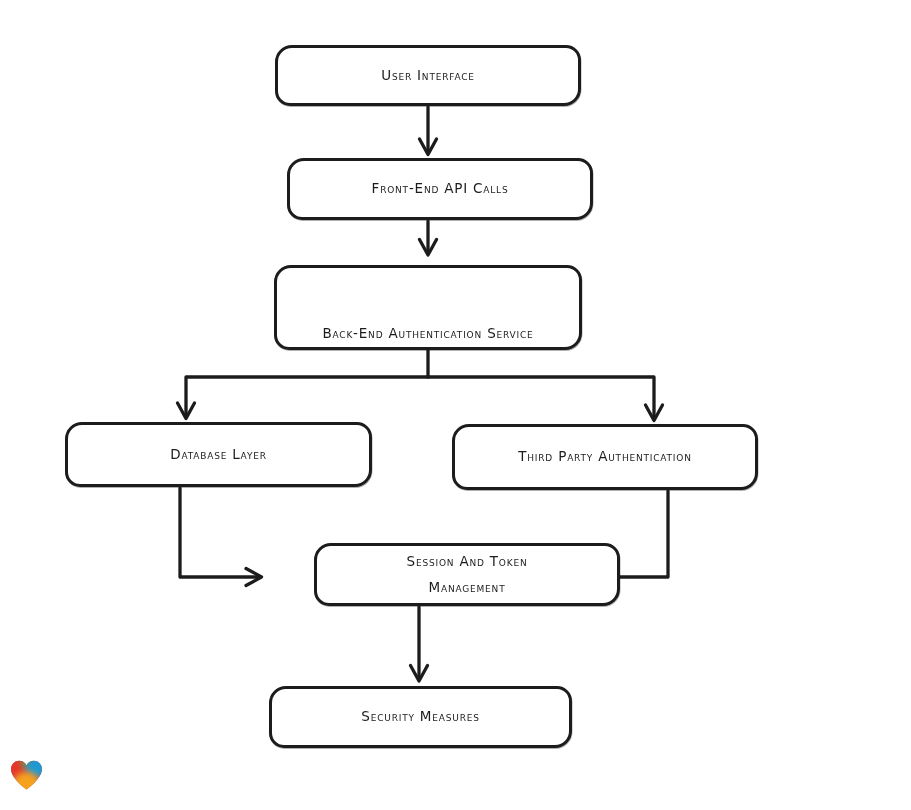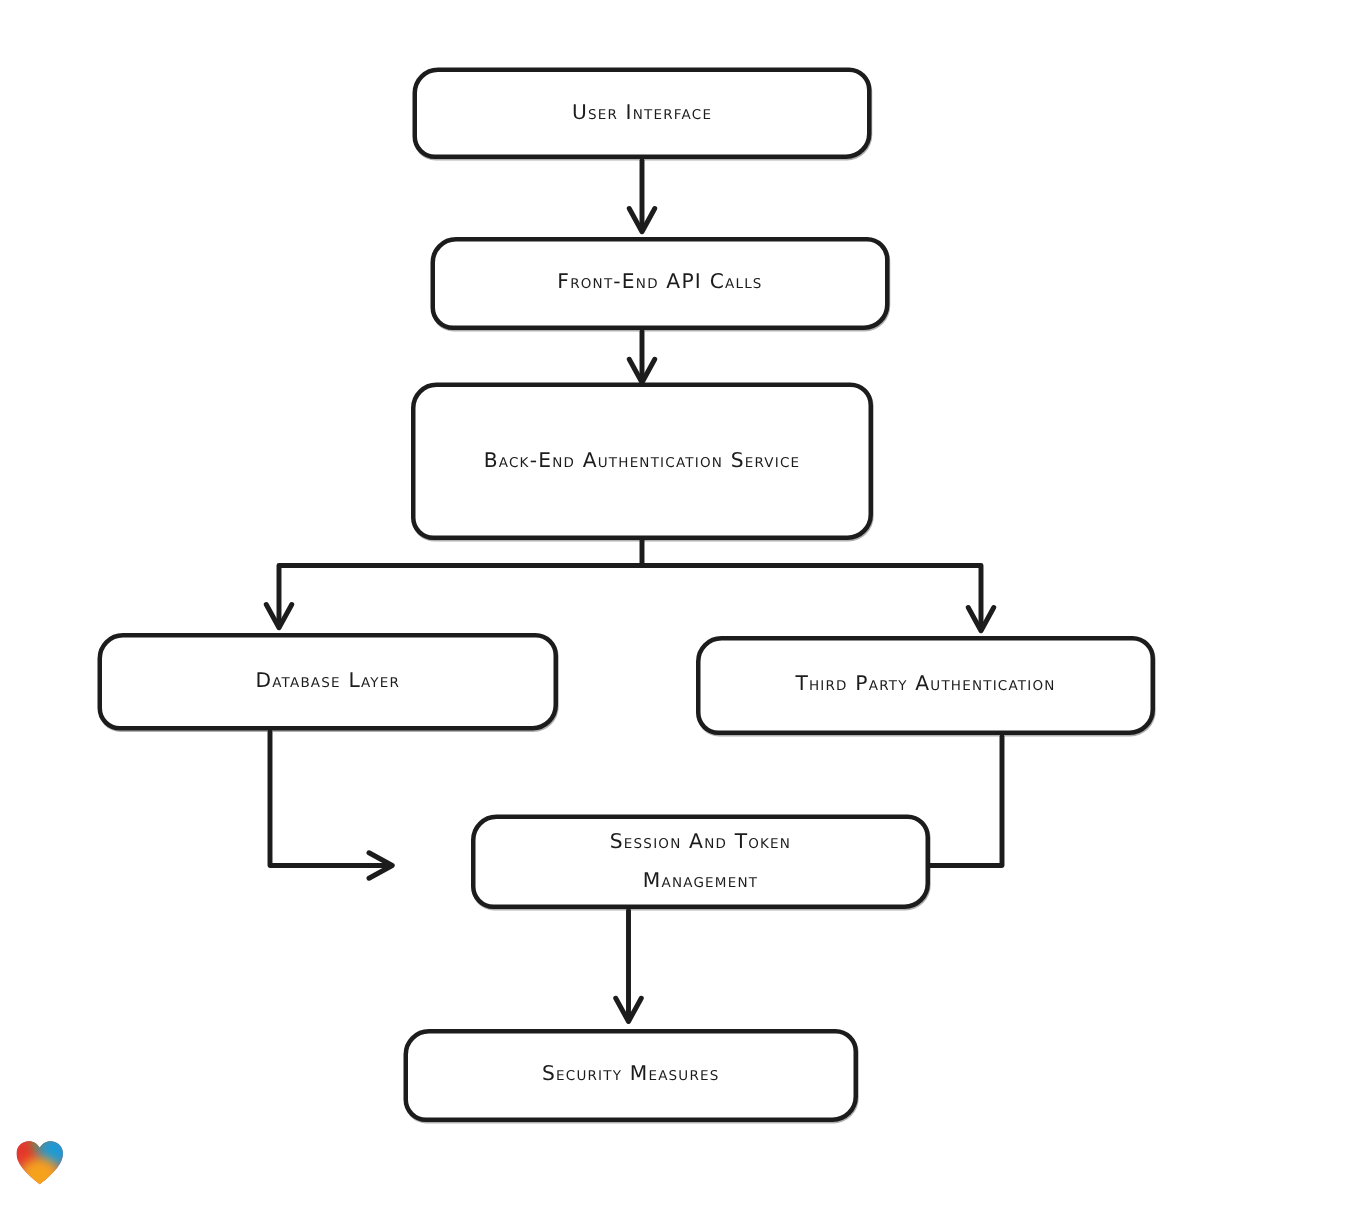--- a/index.html
+++ b/index.html
@@ -37,24 +37,24 @@
   .node-label {
     font-size: 13.5px;
     font-variant: small-caps;
     letter-spacing: 0.8px;
     color: #1c1c1c;
     line-height: 1.9;
   }
   
   .n0 { left: 275px; top: 45px;  width: 306px; height: 61px; }
   .n1 { left: 275px; top: 158px; width: 306px; height: 62px; margin-left: 12px; }
-  .n2 { left: 274px; top: 255px; width: 308px; height: 105px; }
+  .n2 { left: 274px; top: 265px; width: 308px; height: 85px; align-items: flex-end; }
   .n2 .node-label { max-width: 252px; }
   .n3 { left: 65px;  top: 422px; width: 307px; height: 65px; }
-  .n4 { left: 464px; top: 424px; width: 306px; height: 66px; }
+  .n4 { left: 452px; top: 424px; width: 306px; height: 66px; }
   .n5 { left: 266px; top: 543px; width: 306px; height: 63px; margin-left: 48px; }
   .n5 .node-label { max-width: 190px; }
   .n6 { left: 269px; top: 686px; width: 303px; height: 62px; text-align: right; }
   .logo {
     position: absolute;
     left: 10px;
     top: 760px;
     width: 33px;
     height: 31px;
     cursor: pointer;

